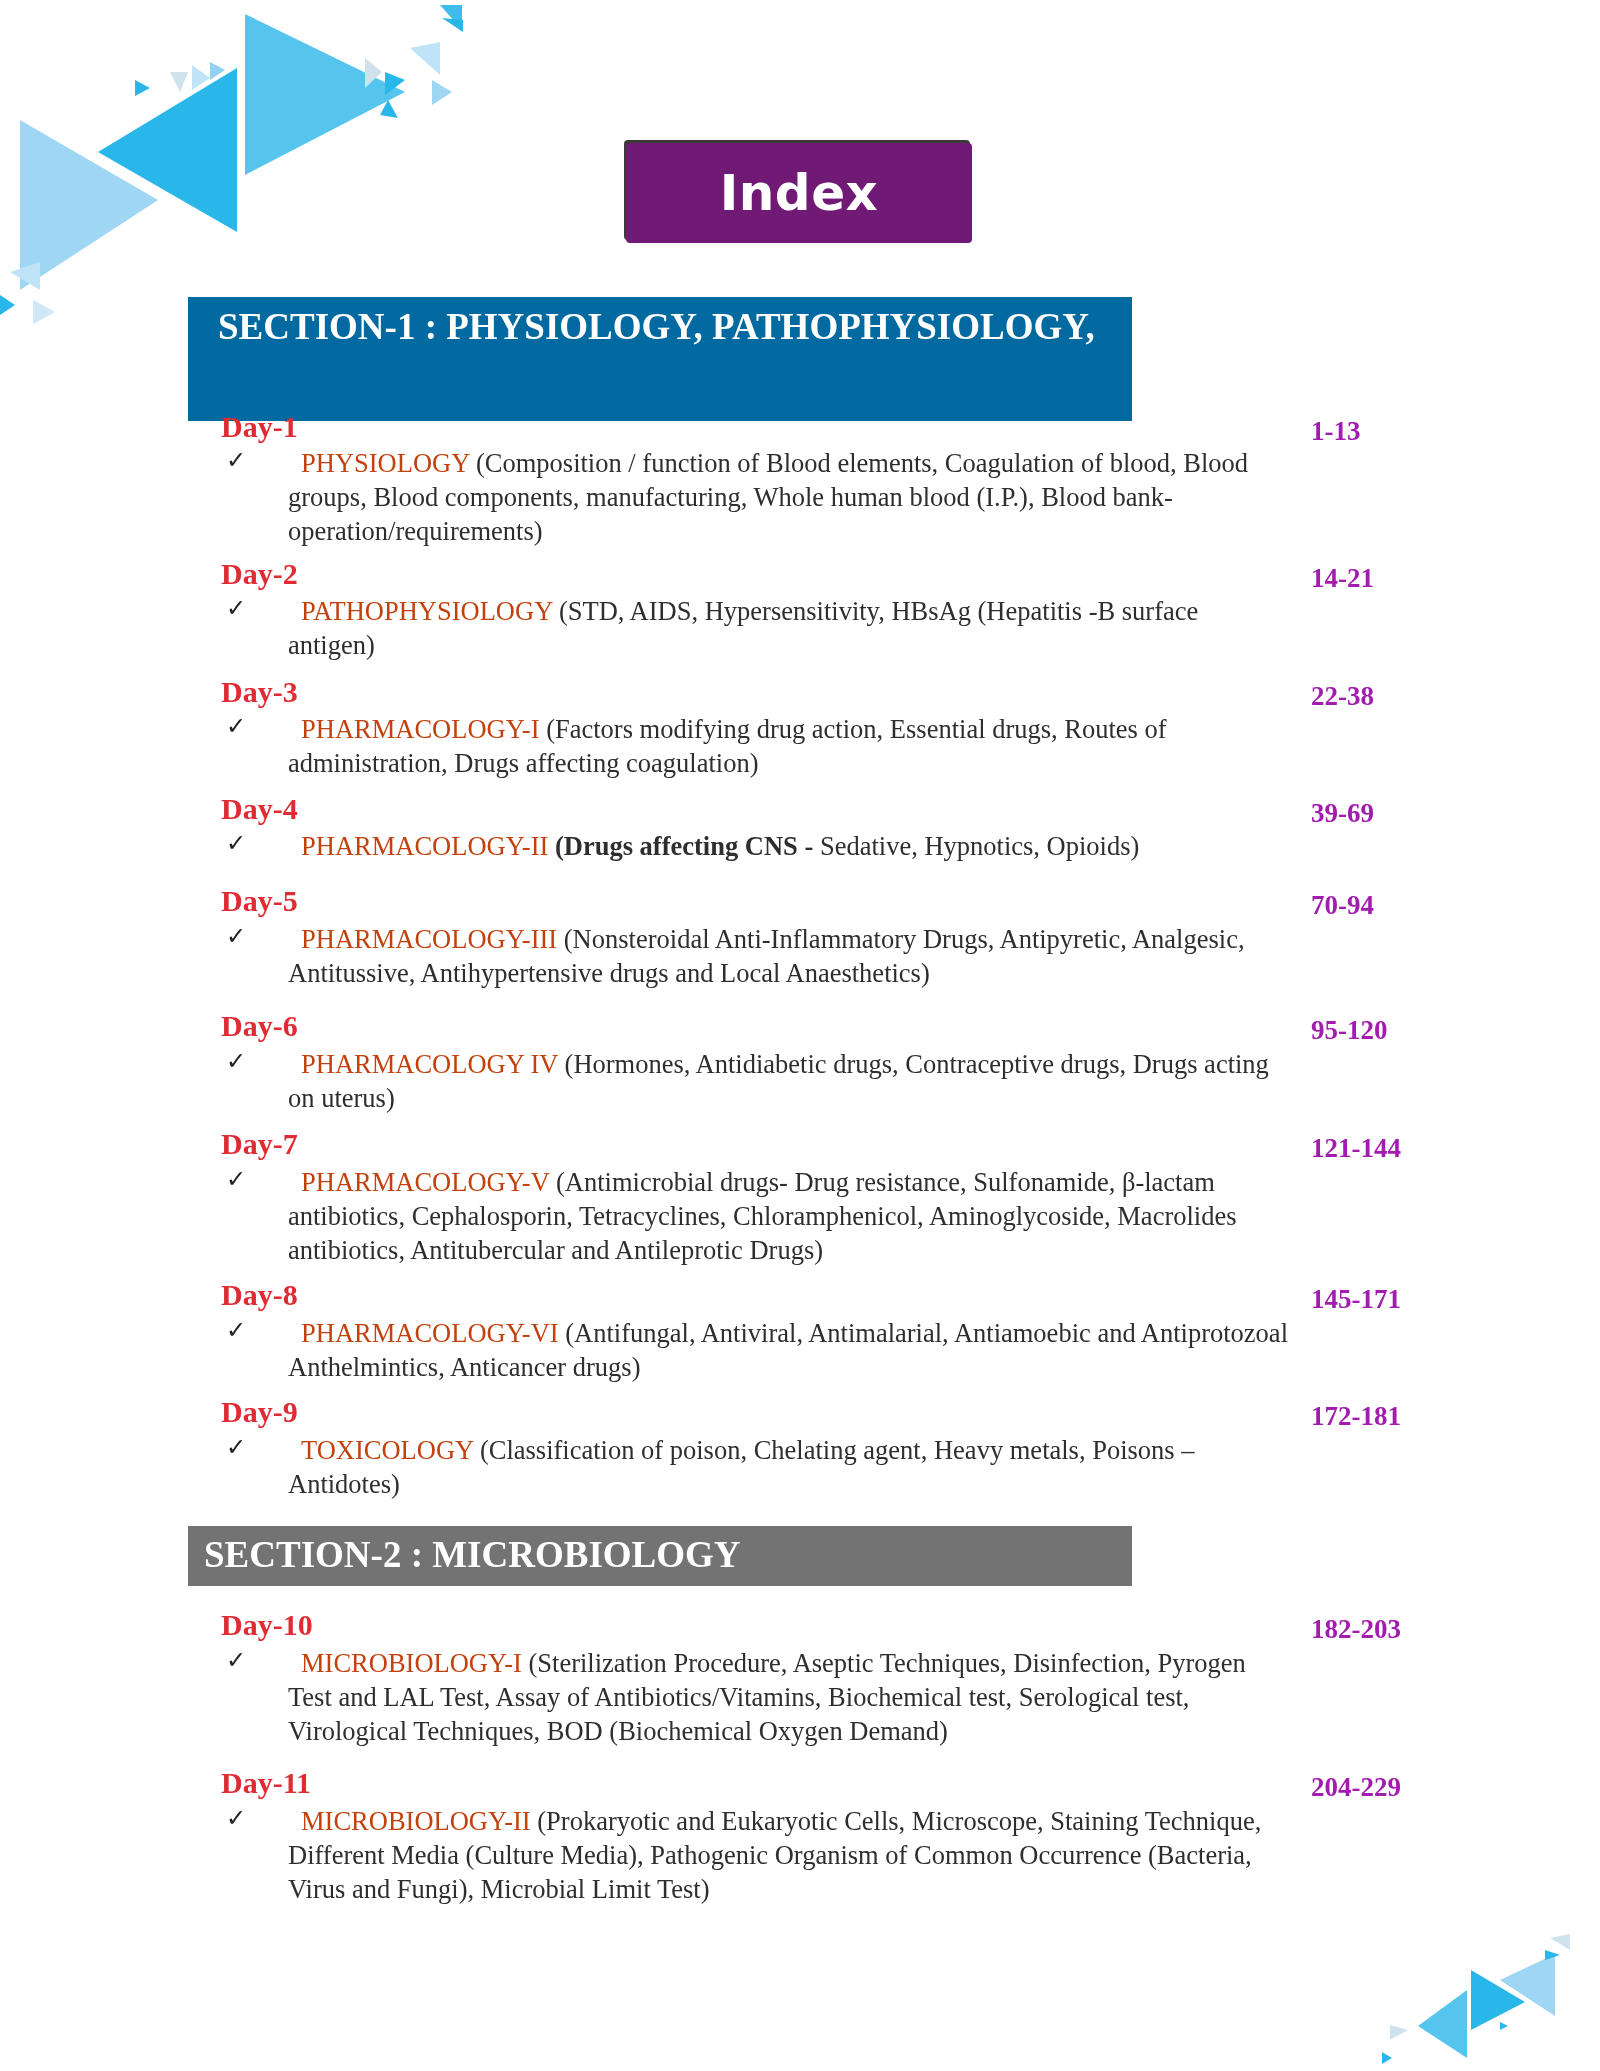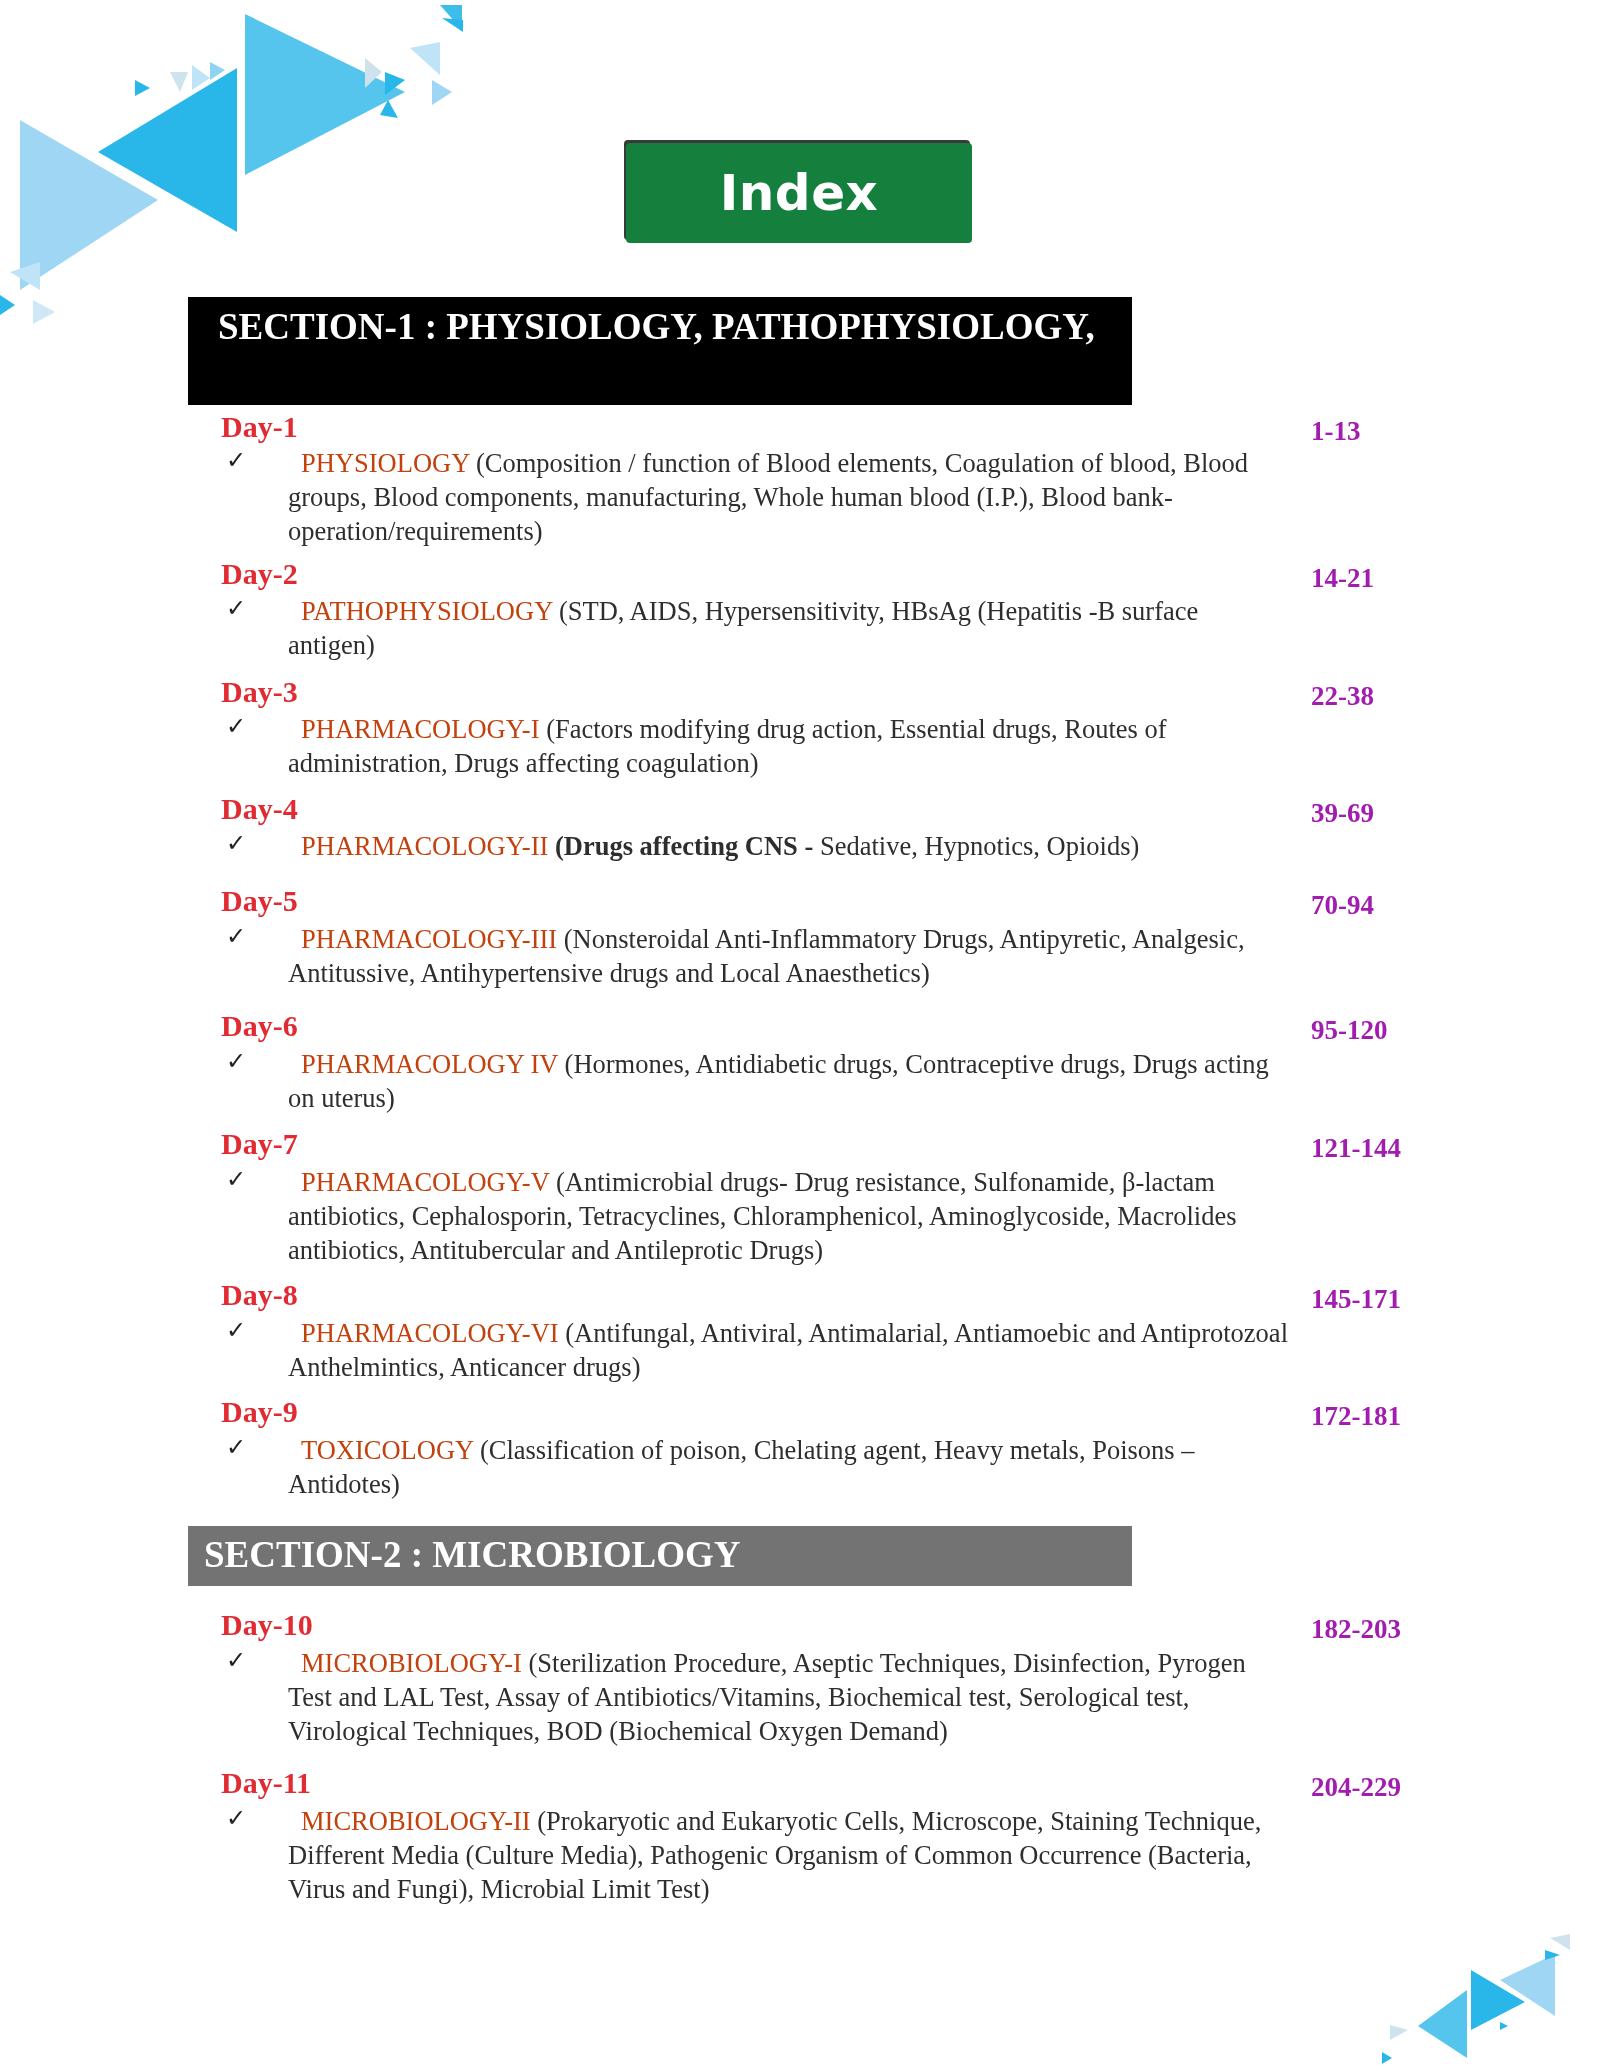--- a/index.html
+++ b/index.html
@@ -5,32 +5,32 @@
     html, body { margin: 0; padding: 0; }
     body {
       width: 1600px; height: 2071px; position: relative; overflow: hidden;
       background: #ffffff;
       font-family: "DejaVu Serif", "Liberation Serif", serif;
       color: #2b2b2b;
     }
     .deco { position: absolute; }
     .index-badge {
       position: absolute; left: 626px; top: 143px; width: 346px; height: 100px;
-      background: #15803d; border-radius: 4px;
+      background: #701a75; border-radius: 4px;
       box-shadow: -2px -3px 0 #3a3a3a;
       display: flex; align-items: center; justify-content: center;
       color: #fff; font-family: "DejaVu Sans", "Liberation Sans", sans-serif;
       font-weight: bold; font-size: 50px; letter-spacing: 0.5px;
     }
     .section-header {
       position: absolute; left: 188px; width: 944px;
       color: #fff; font-weight: bold;
       font-family: "Liberation Serif", "DejaVu Serif", serif;
     }
-    .sec1 { top: 297px; height: 108px; background: #000000; font-size: 37px; text-align: right; }
+    .sec1 { top: 297px; height: 124px; background: #0369a1; font-size: 37px; text-align: right; }
     .sec1 .l1 { position: absolute; left: 30px; top: 8px; white-space: nowrap; }
     .sec1 .l2 { position: absolute; left: 248px; top: 55px; white-space: nowrap; }
     .sec2 { top: 1526px; height: 60px; background: #737373; font-size: 37px; }
     .sec2 .l1 { position: absolute; left: 16px; top: 7px; white-space: nowrap; }
 
     .entry { position: absolute; left: 188px; width: 1240px; }
     .day {
       position: absolute; left: 0; top: 0;
       color: #e12b33; font-weight: bold; font-size: 30px;
       font-family: "Liberation Serif", "DejaVu Serif", serif;

